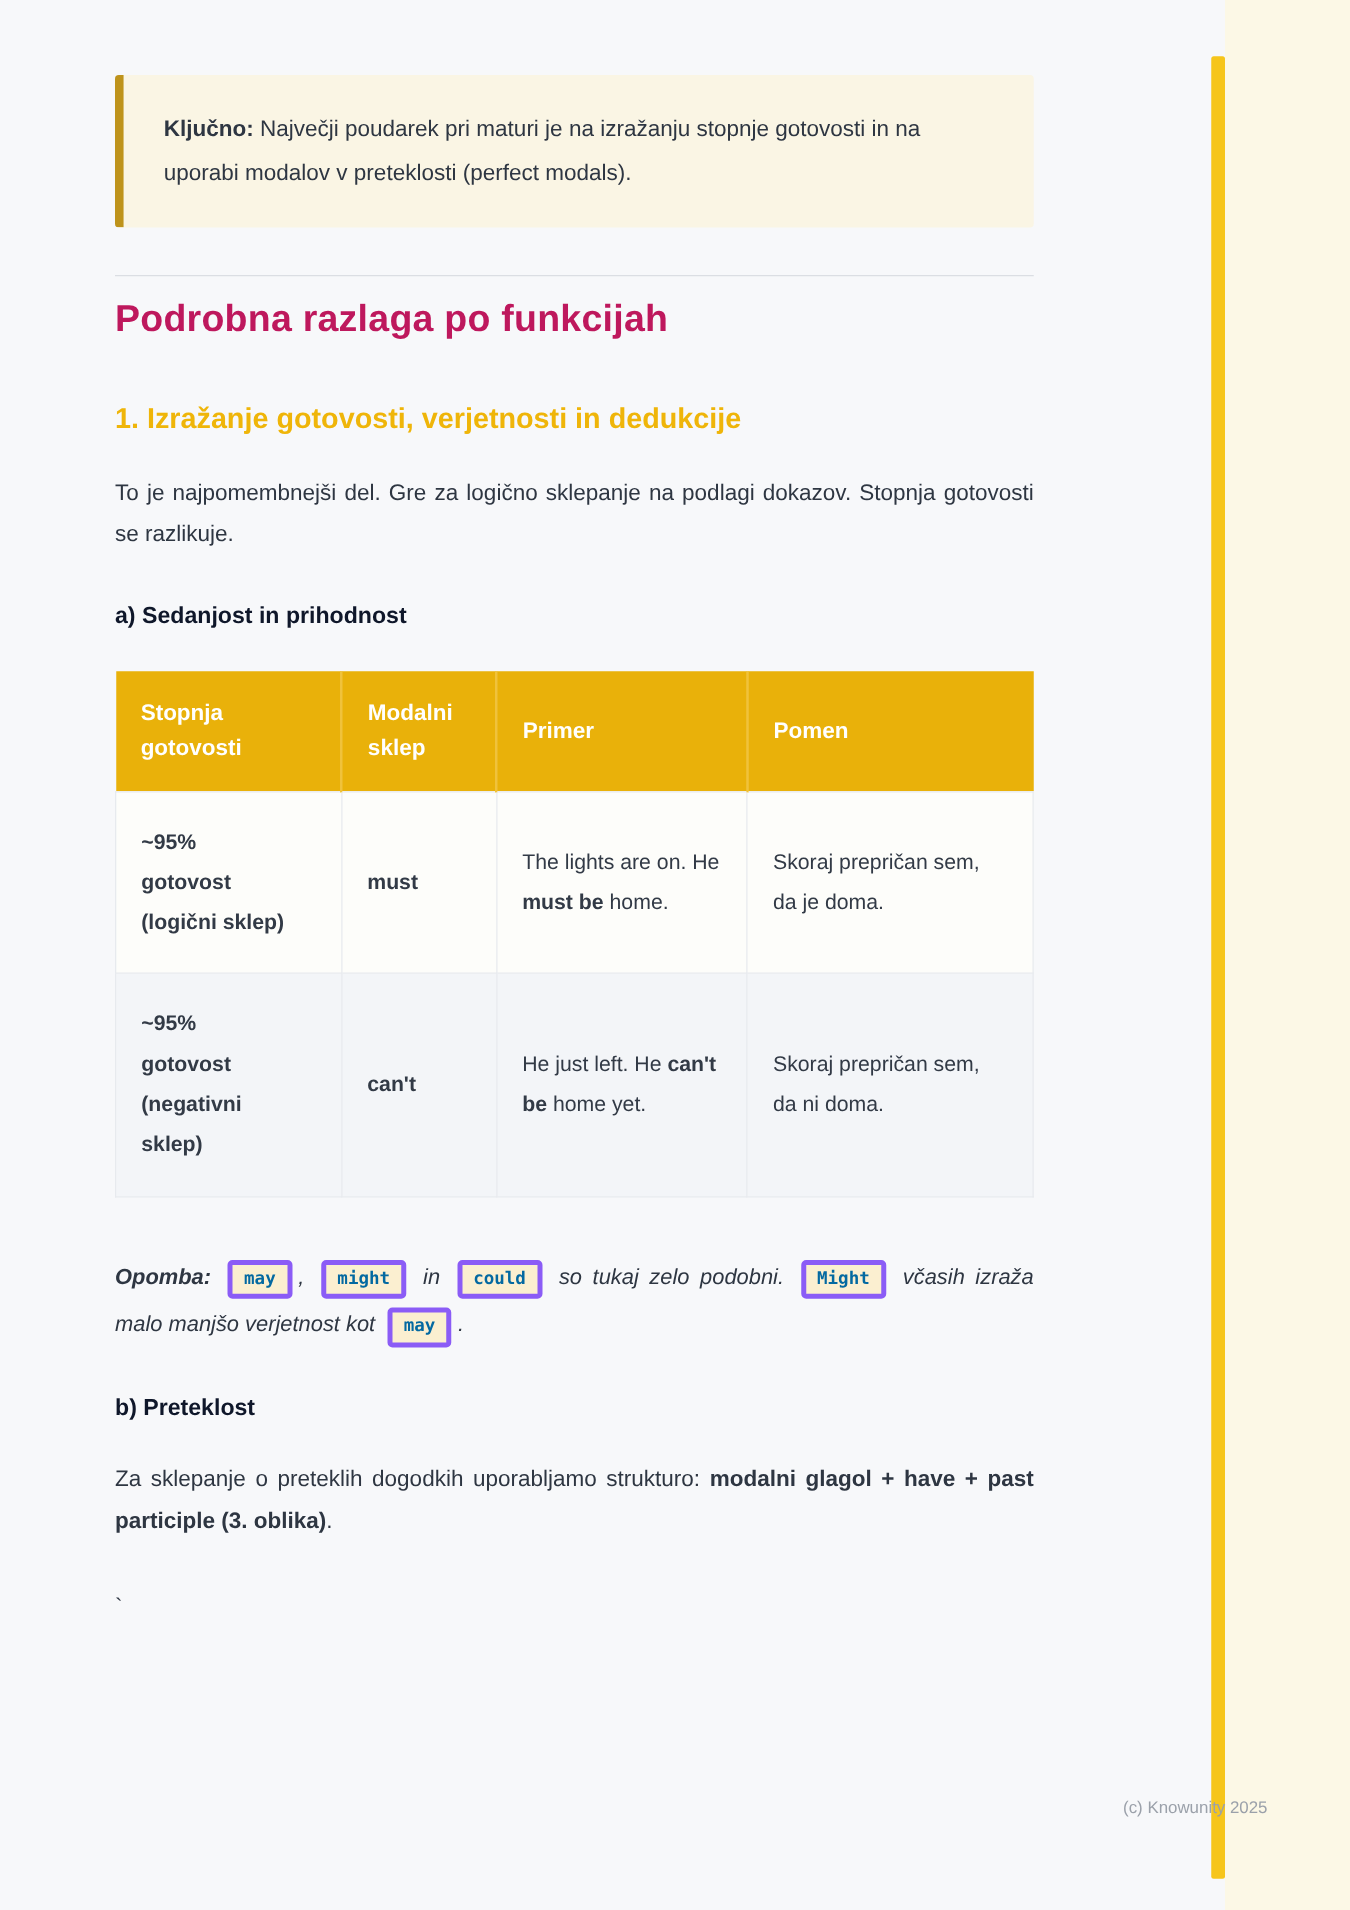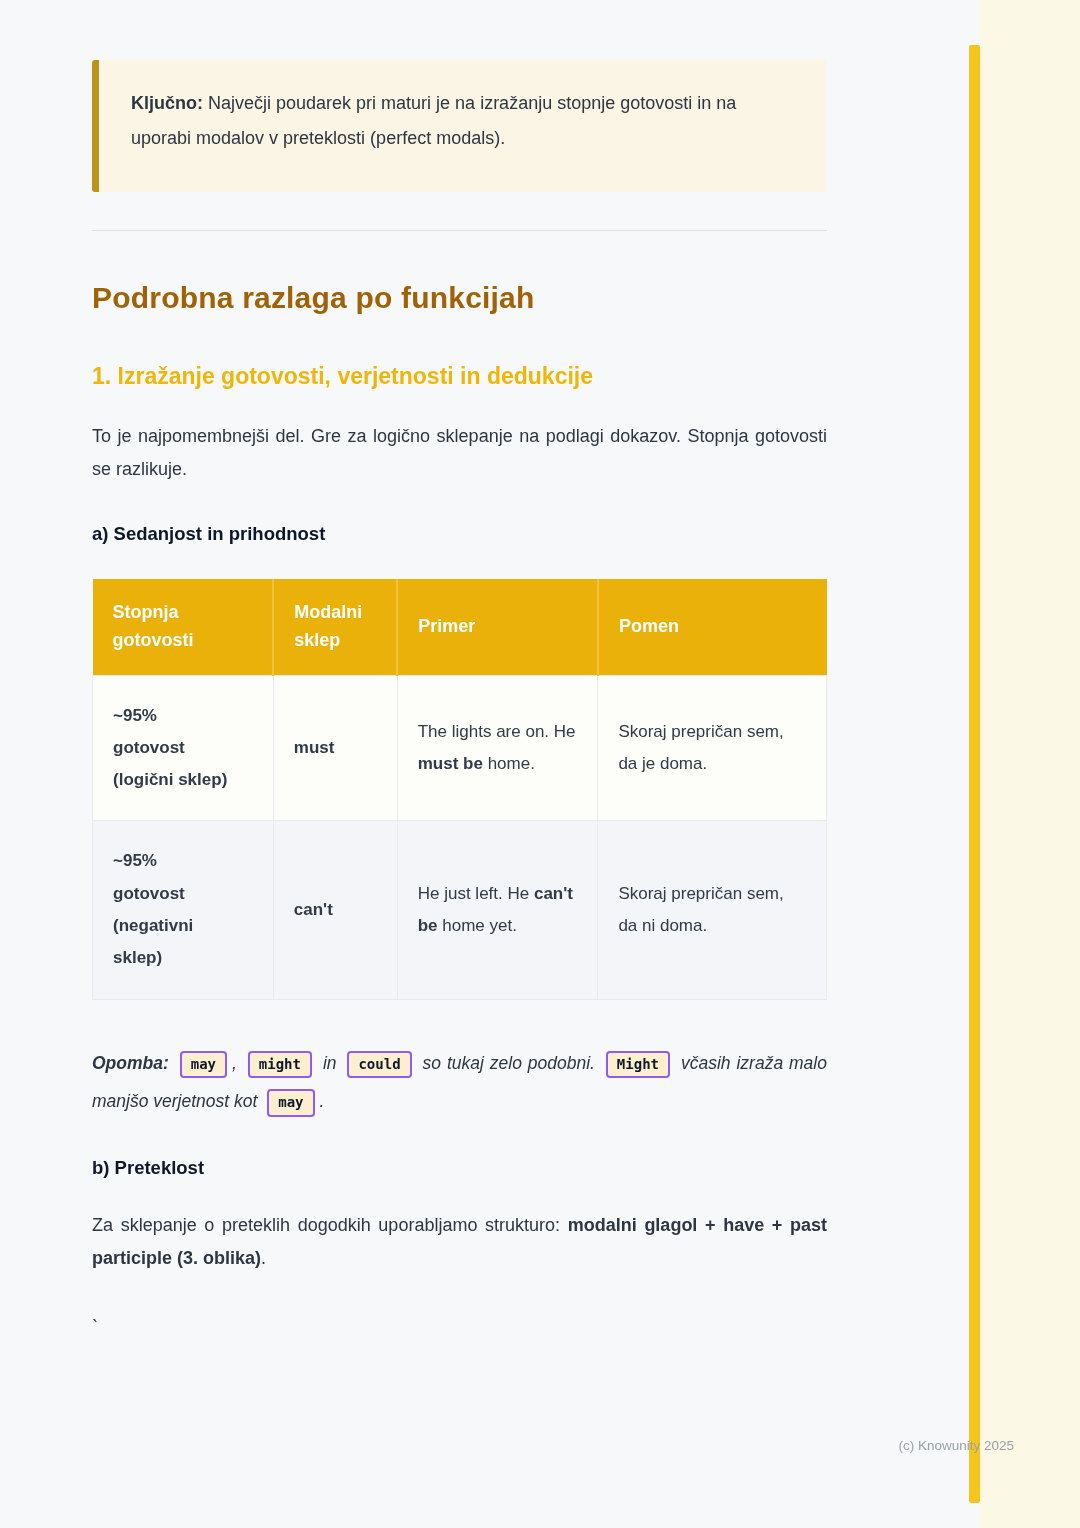--- a/index.html
+++ b/index.html
@@ -19,31 +19,31 @@
     position:absolute; top:45px; right:100px; width:11px; height:1458px;
     background:#F6C51B; border-radius:2px;
   }
   .content {
     position:absolute; left:92px; top:60px; width:735px;
   }
   .callout {
     background:#FAF5E4;
     border-left:7px solid #BE931B;
     border-radius:3px;
-    padding:26px 30px 36px 32px;
+    padding:26px 30px 26px 32px;
     font-size:18px; line-height:1.95; color:#2E3642;
   }
   .callout-label { font-weight:bold; }
   .divider {
     border:none; border-top:1px solid #DBDEE3;
     margin:38px 0 0 0;
   }
   .h1 {
-    margin-top:50px;
-    font-size:30px; font-weight:bold; color:#a16207;
+    margin-top:18px;
+    font-size:30px; font-weight:bold; color:#be185d;
     letter-spacing:0.2px;
   }
   .h2 {
     margin-top:48px;
     font-size:23px; font-weight:bold; color:#EFB509;
   }
   .para {
     margin-top:30px;
     font-size:18px; line-height:1.85; text-align:justify;
   }
@@ -79,22 +79,22 @@
     margin-top:44px;
     font-size:17.5px; font-style:italic;
     line-height:2.2; text-align:justify;
   }
   .note-label { font-weight:bold; }
   .chip {
     display:inline-block;
     font-family:"DejaVu Sans Mono", monospace;
     font-style:normal; font-weight:bold;
     font-size:14px; line-height:1.4;
-    background:#FBEFD0; color:#0f172a;
-    border:2px solid #8b5cf6; border-radius:4px;
+    background:#FBEFD0; color:#0369a1;
+    border:4px solid #8b5cf6; border-radius:4px;
     padding:2px 9px; margin:0 5px;
     white-space:nowrap; vertical-align:baseline;
   }
   .backtick {
     margin-top:42px; font-size:18px; color:#2E3642;
   }
   .footer {
     position:absolute; top:1438px; right:66px;
     font-size:13.5px; color:#9BA1AA;margin-left:44px;
   }

